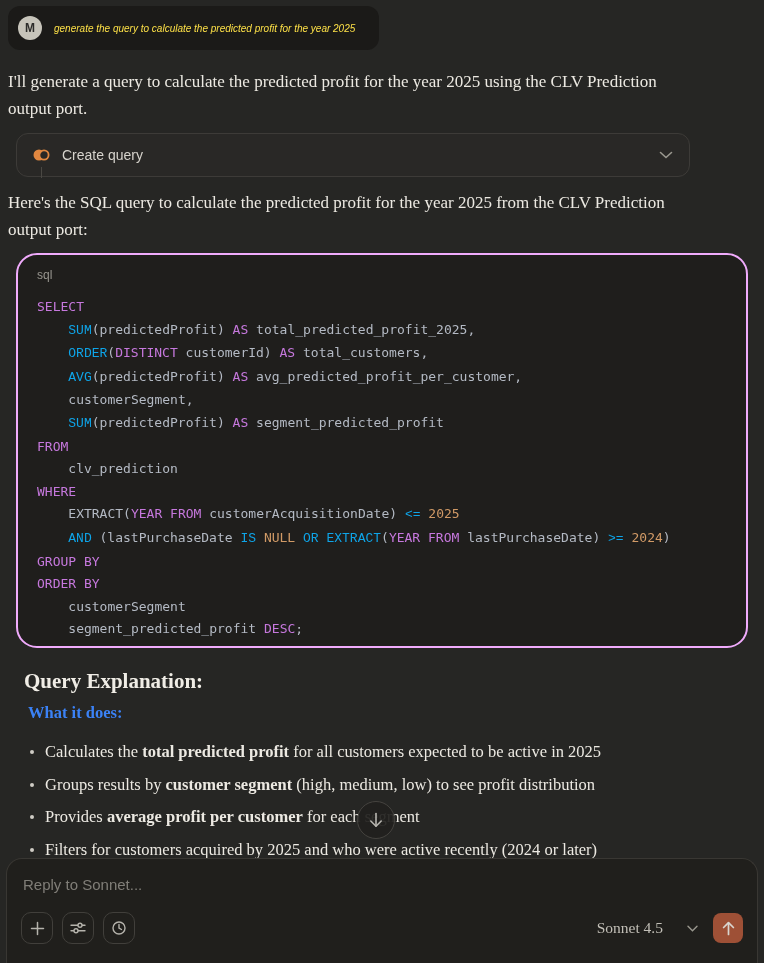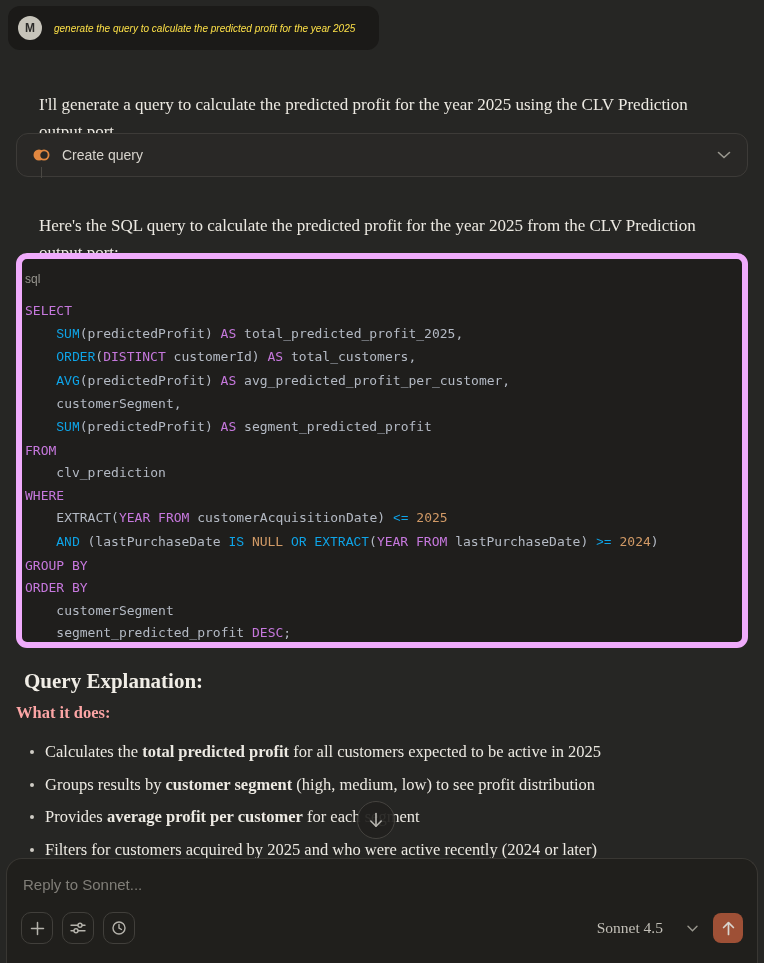--- a/index.html
+++ b/index.html
@@ -10,49 +10,49 @@
   
   .user-bubble { position:absolute; top:6px; left:8px; height:44px; max-width:640px;
     background:#1b1a18; border-radius:12px; display:flex; align-items:center;
     padding:0 24px 0 10px; }
   .avatar { width:24px; height:24px; border-radius:50%; background:#c7c4ba; color:#2d2c2a;
     font-size:12px; font-weight:700; display:flex; align-items:center; justify-content:center;
     margin-right:12px; flex:0 0 auto; }
   .user-text { color:#fde047; font-size:10px; white-space:nowrap;font-style:italic; }
 
   
-  .para { position:absolute; left:39px; width:672px; color:#ece9e2;
-    font-family:"Liberation Serif", serif; font-size:17px; line-height:27px;margin-top:23px; }
+  .para { position:absolute; left:8px; width:672px; color:#ece9e2;
+    font-family:"Liberation Serif", serif; font-size:17px; line-height:27px; }
   .para1 { top:68px; }
   .para2 { top:189px; }
 
   
-  .tool-block { position:absolute; top:133px; left:16px; width:732px; height:44px;
+  .tool-block { position:absolute; top:133px; left:16px; width:674px; height:44px;
     background:#292826; border:1px solid #3d3b38; border-radius:12px;
     display:flex; align-items:center; padding:0 16px; cursor:pointer; }
   .tool-icon { width:17px; height:14px; margin-right:12px; position:relative; flex:0 0 auto; }
   .tool-label { color:#d6d3cc; font-size:14px; }
   .tool-chevron { margin-left:auto; color:#9a988f; }
   .thread-line { position:absolute; left:24px; top:33px; width:1px; height:11px; background:#4a4843; }
 
   
   .code-block { position:absolute; top:253px; left:16px; width:732px; height:395px;
-    background:#1f1e1c; border:6px solid #f0abfc; border-radius:11px; padding:13px 3px; }
+    background:#1f1e1c; border:2px solid #f0abfc; border-radius:21px; padding:13px 19px; }
   .code-lang { color:#98968f; font-size:12px; margin-bottom:14px; }
   .code-content { font-family:"DejaVu Sans Mono", monospace; font-size:13px;
     line-height:22.6px; color:#b4bac4; }
   .code-line { white-space:pre; }
   .c-kw { color:#c678dd; }
   .c-fn { color:#0ea5e9;font-family:Liberation Mono, monospace; }
   .c-num { color:#d19a66; }
 
   
   .h-explain { position:absolute; top:669px; left:24px; color:#f0ede6;
     font-family:"Liberation Serif", serif; font-size:21px; font-weight:700; }
-  .h-does { position:absolute; top:703px; left:16px; color:#fca5a5;
+  .h-does { position:absolute; top:703px; left:28px; color:#3b82f6;
     font-family:"Liberation Serif", serif; font-size:16.5px; font-weight:700; }
   .bullet-list { position:absolute; top:736px; left:28px; width:710px; list-style:none; }
   .bullet-list li { position:relative; padding-left:17px; color:#ece9e2;
     font-family:"Liberation Serif", serif; font-size:16.5px; line-height:32.7px; }
   .bullet-list li::before { content:""; position:absolute; left:2px; top:14px; width:4px; height:4px;
     border-radius:50%; background:#cfccc5; }
   .bullet-list strong { font-weight:700; }
 
   
   .scroll-btn { position:absolute; left:357px; top:801px; width:38px; height:38px; border-radius:50%;

